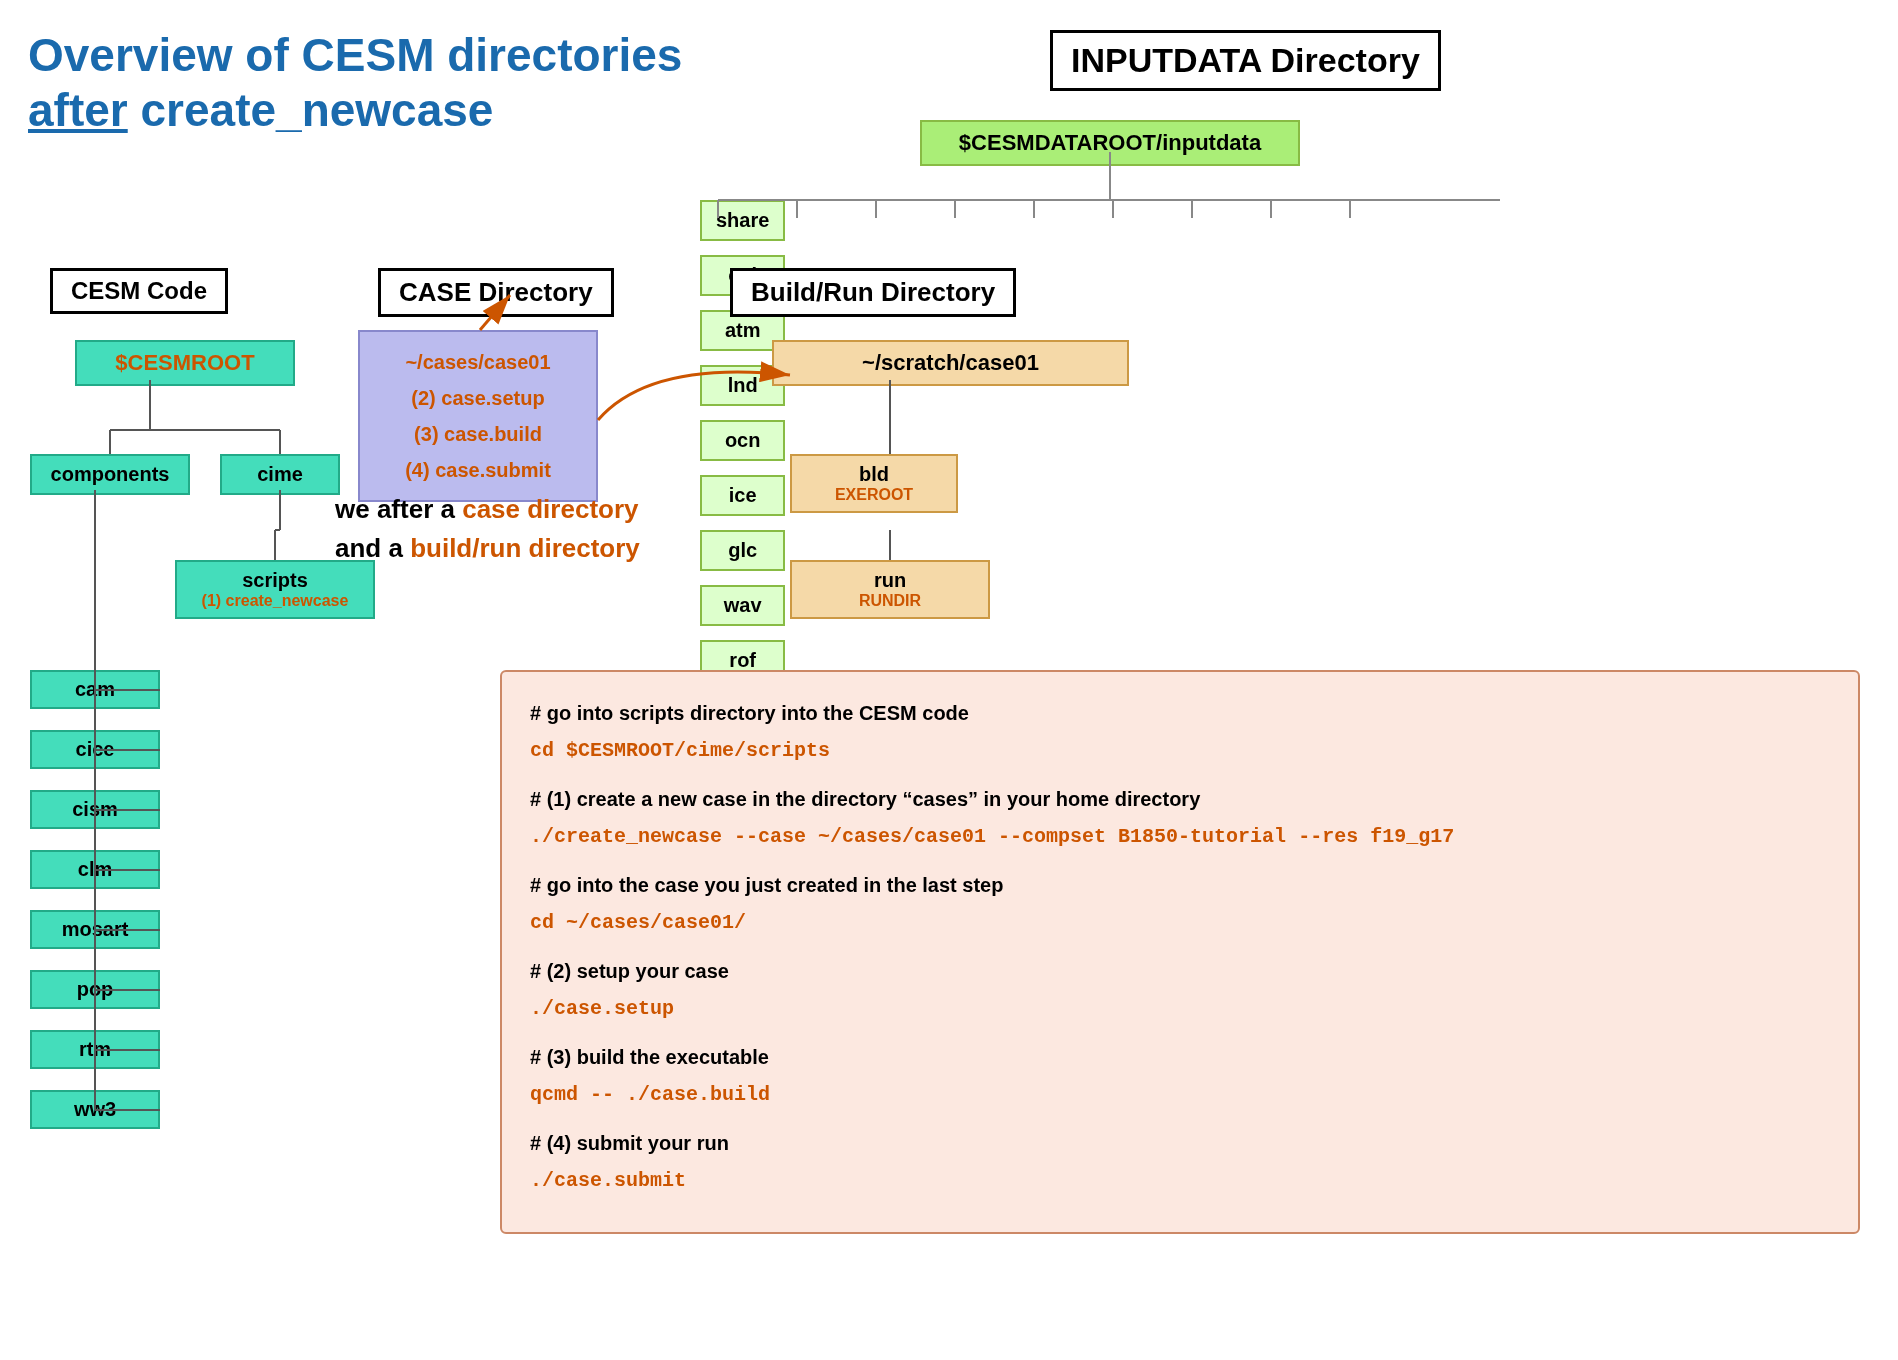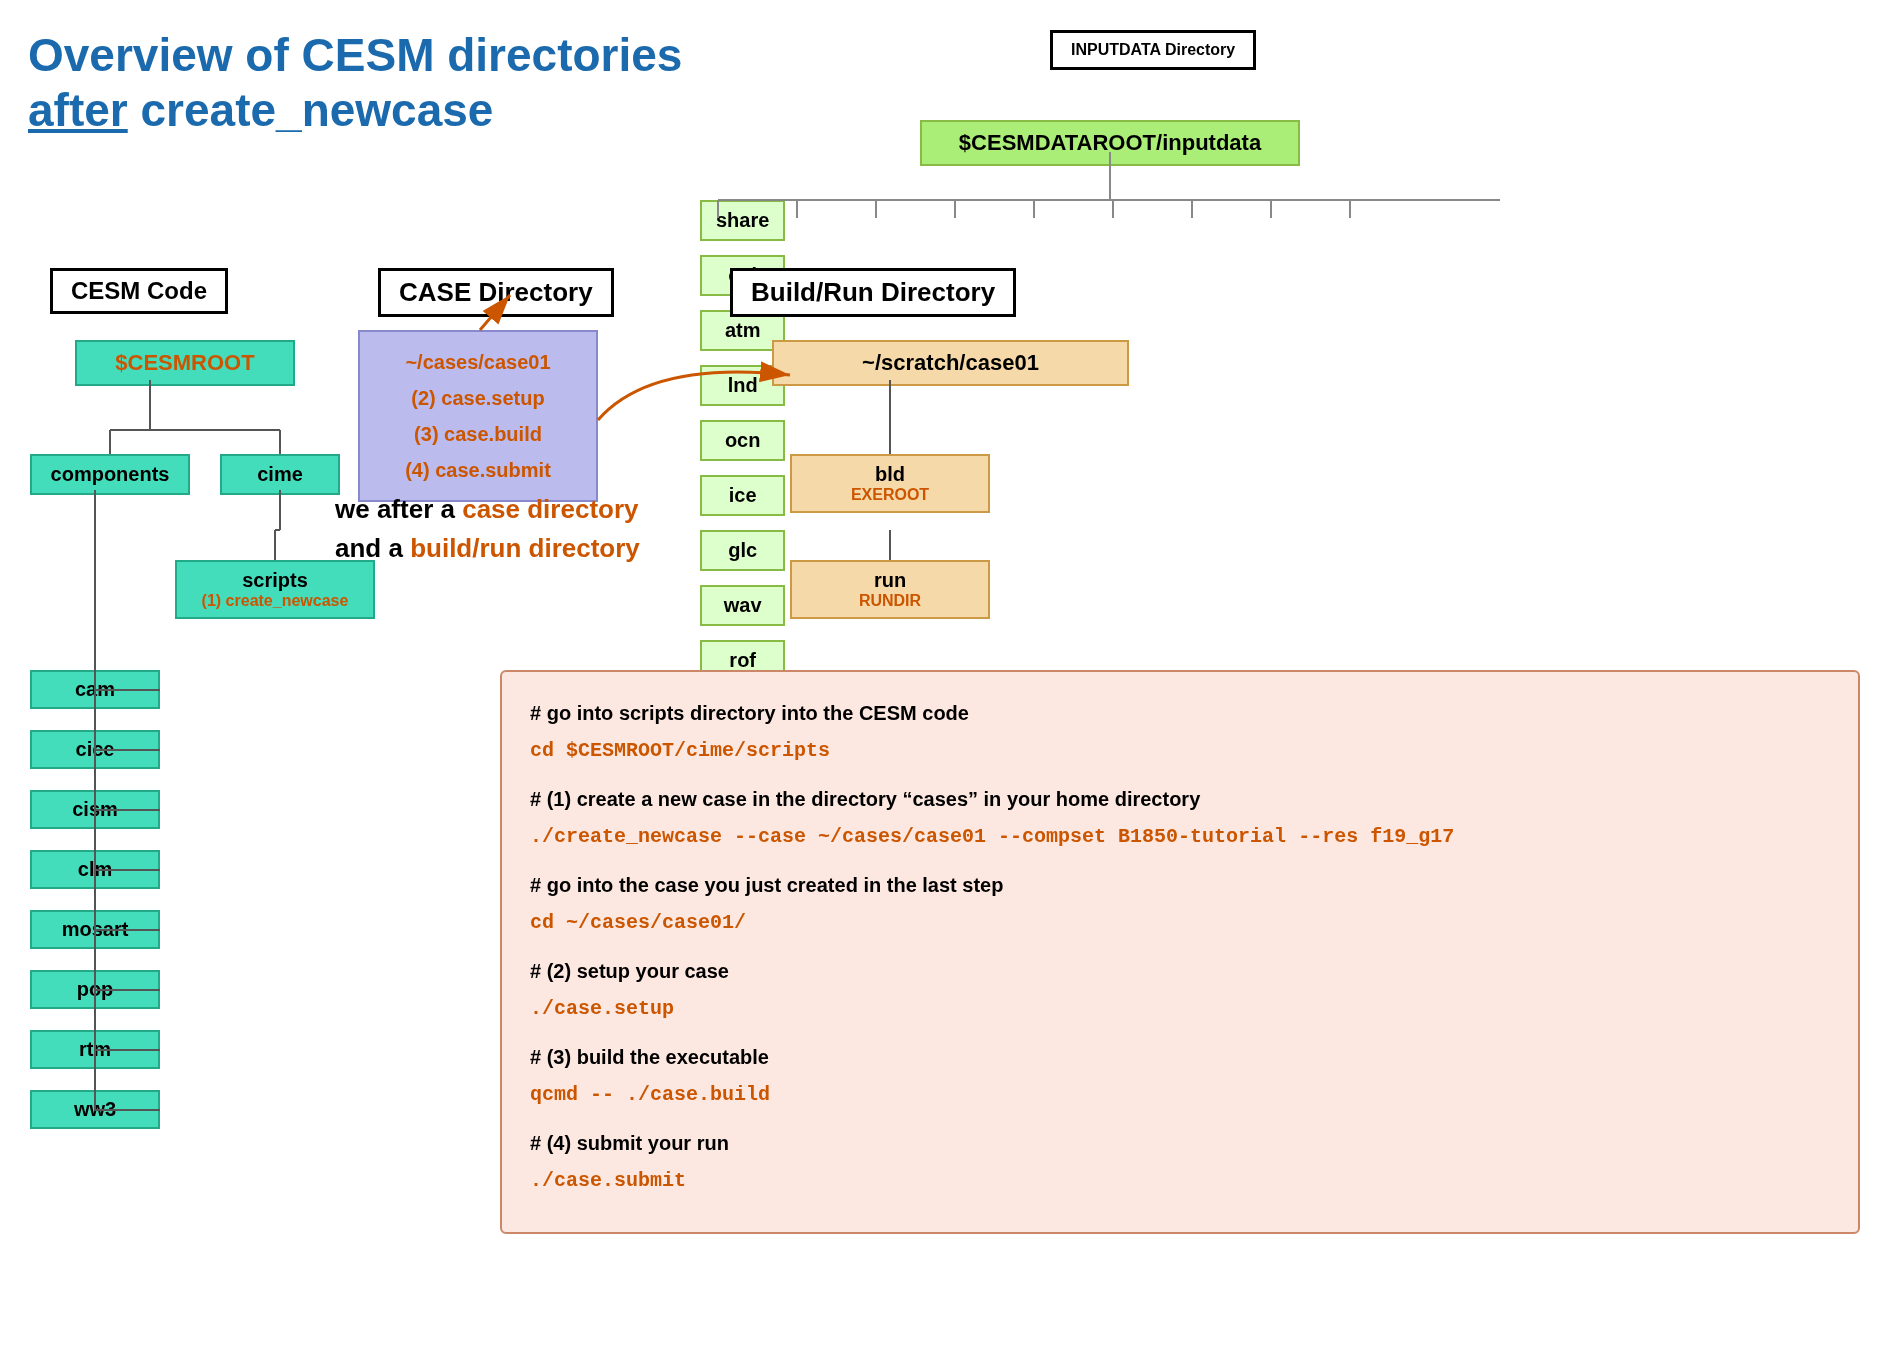--- a/index.html
+++ b/index.html
@@ -26,21 +26,21 @@
       text-decoration: underline;
     }
 
     
     .inputdata-label {
       position: absolute;
       top: 30px;
       left: 1050px;
       border: 3px solid #000;
       background: #fff;
-      font-size: 16px;
+      font-size: 34px;
       font-weight: bold;
       padding: 8px 18px;
     }
 
     .inputdata-root {
       position: absolute;
       top: 120px;
       left: 920px;
       background: #aaee77;
       border: 2px solid #88bb44;
@@ -207,21 +207,21 @@
 
     .bld-box {
       position: absolute;
       top: 454px;
       left: 790px;
       background: #f5d9a8;
       border: 2px solid #cc9944;
       font-size: 20px;
       font-weight: bold;
       padding: 7px 14px;
-      width: 200px;
+      width: 168px;
       text-align: center;
     }
     .bld-sub {
       font-size: 16px;
       color: #cc5500;
     }
 
     .run-box {
       position: absolute;
       top: 560px;

